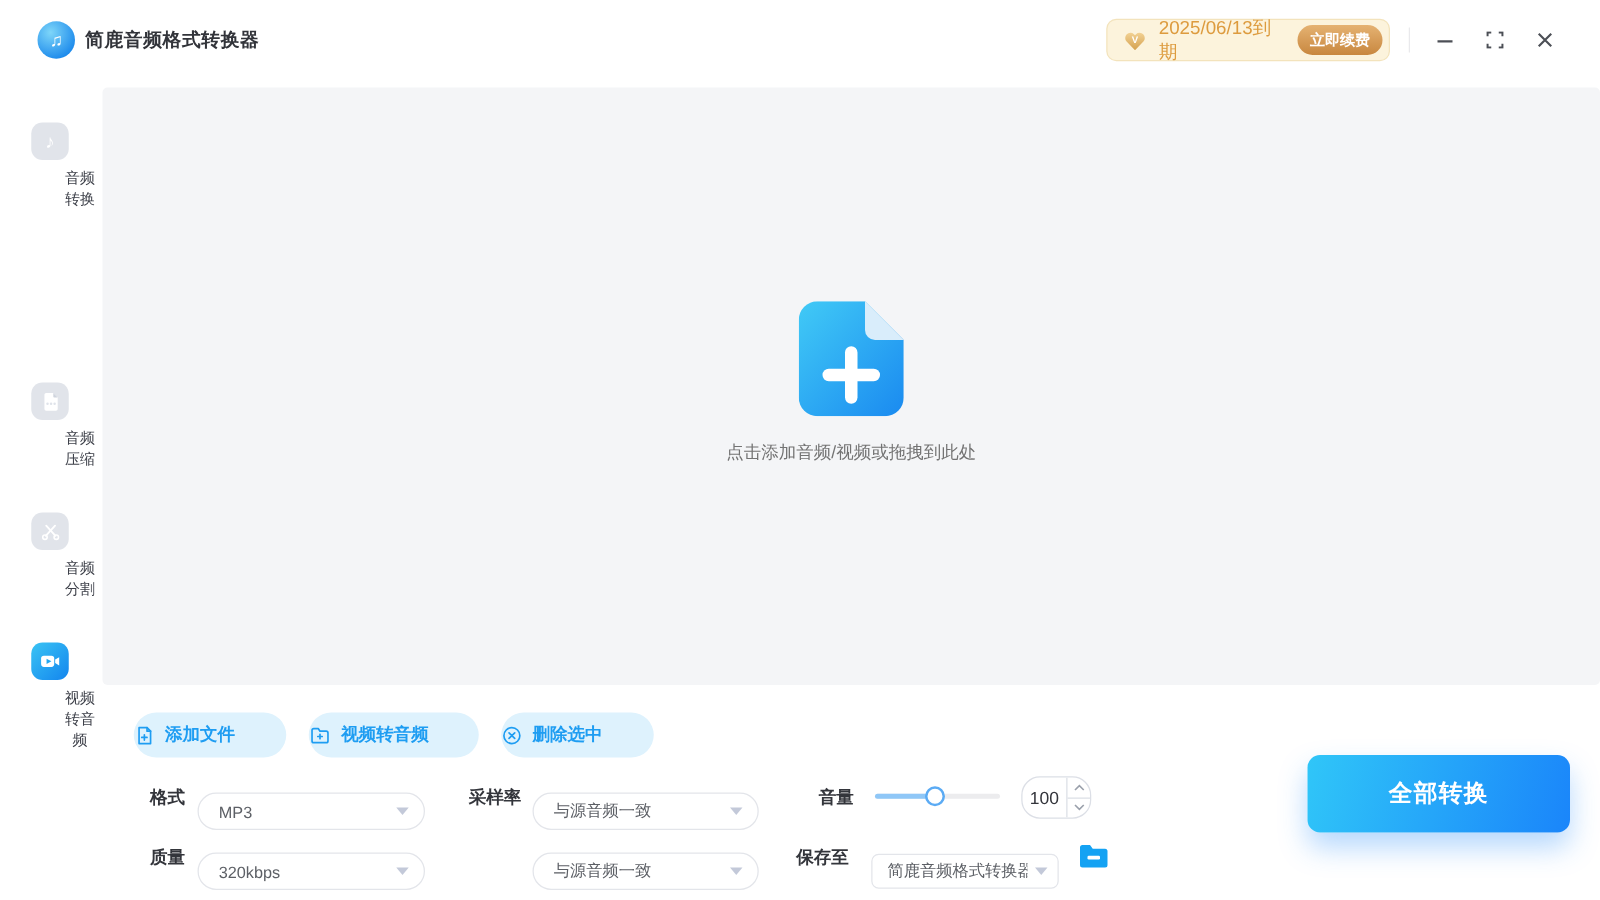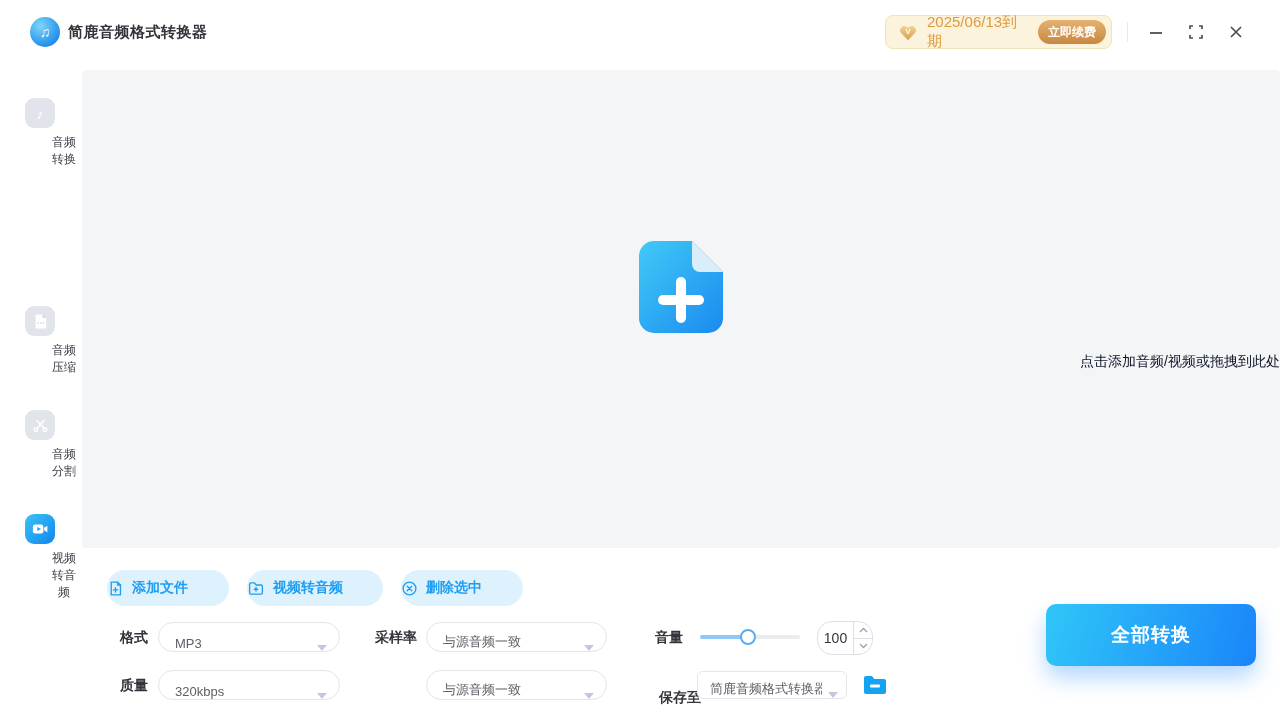--- a/index.html
+++ b/index.html
@@ -32,30 +32,30 @@
   .side-item { position:absolute; left:0; width:80px; text-align:center; cursor:pointer; }
   .side-icon { width:30px; height:30px; border-radius:9px; margin:0 auto; background:#e1e4ea;
     display:flex; align-items:center; justify-content:center; }
   .side-icon.active { background:linear-gradient(135deg,#3ac4f4,#1385ee); }
   .side-label { margin-top:6px; font-size:12px; color:#3e414a;margin-left:48px; }
 
   
   .main-panel { position:absolute; left:82px; top:70px; width:1198px; height:478px;
     background:#f4f5f7; border-radius:4px; }
   .drop-icon { position:absolute; left:557px; top:171px; width:84px; height:92px; cursor:pointer; }
-  .drop-hint { position:absolute; left:0; top:283px; width:100%; text-align:right;
-    font-size:14px; color:#0f172a; }
+  .drop-hint { position:absolute; left:0; top:283px; width:100%; text-align:center;
+    font-size:14px; color:#737373; }
 
   
   .pill-btn { position:absolute; top:570px; height:36px; border:none; border-radius:18px;
     background:#def2fd; color:#1e9df2; font-size:14px; font-weight:700; font-family:inherit;
     display:flex; align-items:center; gap:8px; cursor:pointer; }
   .set-label { position:absolute; height:30px; line-height:30px; font-size:14px; font-weight:700; color:#33353b; }
   .dd { position:absolute; height:30px; background:#fff; border:1px solid #e3e5ea; border-radius:15px;
-    display:flex; align-items:flex-end; padding:0 12px 0 16px; cursor:pointer; }
+    display:flex; align-items:center; padding:0 12px 0 16px; cursor:pointer;margin-top:12px; }
   .dd-value { flex:1; font-size:13px; color:#5d6066; white-space:nowrap; overflow:hidden; }
   .dd-arrow { width:0; height:0; border-left:5px solid transparent; border-right:5px solid transparent;
     border-top:6px solid #c3c9d9; margin-left:6px; flex:none; }
   .slider { position:absolute; left:700px; top:635px; width:100px; height:4px; border-radius:2px;
     background:#ececee; cursor:pointer; }
   .slider-fill { height:4px; border-radius:2px; background:#8fc7f7; }
   .slider-thumb { position:absolute; top:-6px; width:16px; height:16px; border-radius:50%;
     background:#fff; border:2px solid #5babf4; margin-left:-8px; cursor:grab; }
   .spinner { position:absolute; left:817px; top:621px; width:56px; height:34px;
     border:1px solid #dcdfe6; border-radius:15px; background:#fff; display:flex; overflow:hidden; }
@@ -246,21 +246,21 @@
   <span class="dd-value">320kbps</span>
   <span class="dd-arrow"></span>
 </div>
 
 <div class="set-label" style="left:372px; top:670px;margin-top:44px;">声道数</div>
 <div class="dd" style="left:426px; top:670px; width:181px;">
   <span class="dd-value">与源音频一致</span>
   <span class="dd-arrow"></span>
 </div>
 
-<div class="set-label" style="left:659px; top:670px;margin-top:12px;">保存至</div>
+<div class="set-label" style="left:637px; top:670px;">保存至</div>
 <div class="dd" style="left:697px; top:671px; width:150px; height:28px; border-radius:6px; padding:0 8px 0 12px;">
   <span class="dd-value">简鹿音频格式转换器</span>
   <span class="dd-arrow"></span>
 </div>
 <button class="folder-btn">
   <svg width="26" height="24" viewBox="0 0 26 24">
     <path d="M2 5 a2 2 0 0 1 2-2 h6 l2.2 3 H22 a2 2 0 0 1 2 2 v11 a2 2 0 0 1 -2 2 H4 a2 2 0 0 1 -2-2 Z" fill="#14a2f3"></path>
     <rect x="8" y="11.5" width="10" height="3" rx="1" fill="#fff"></rect>
   </svg>
 </button>

